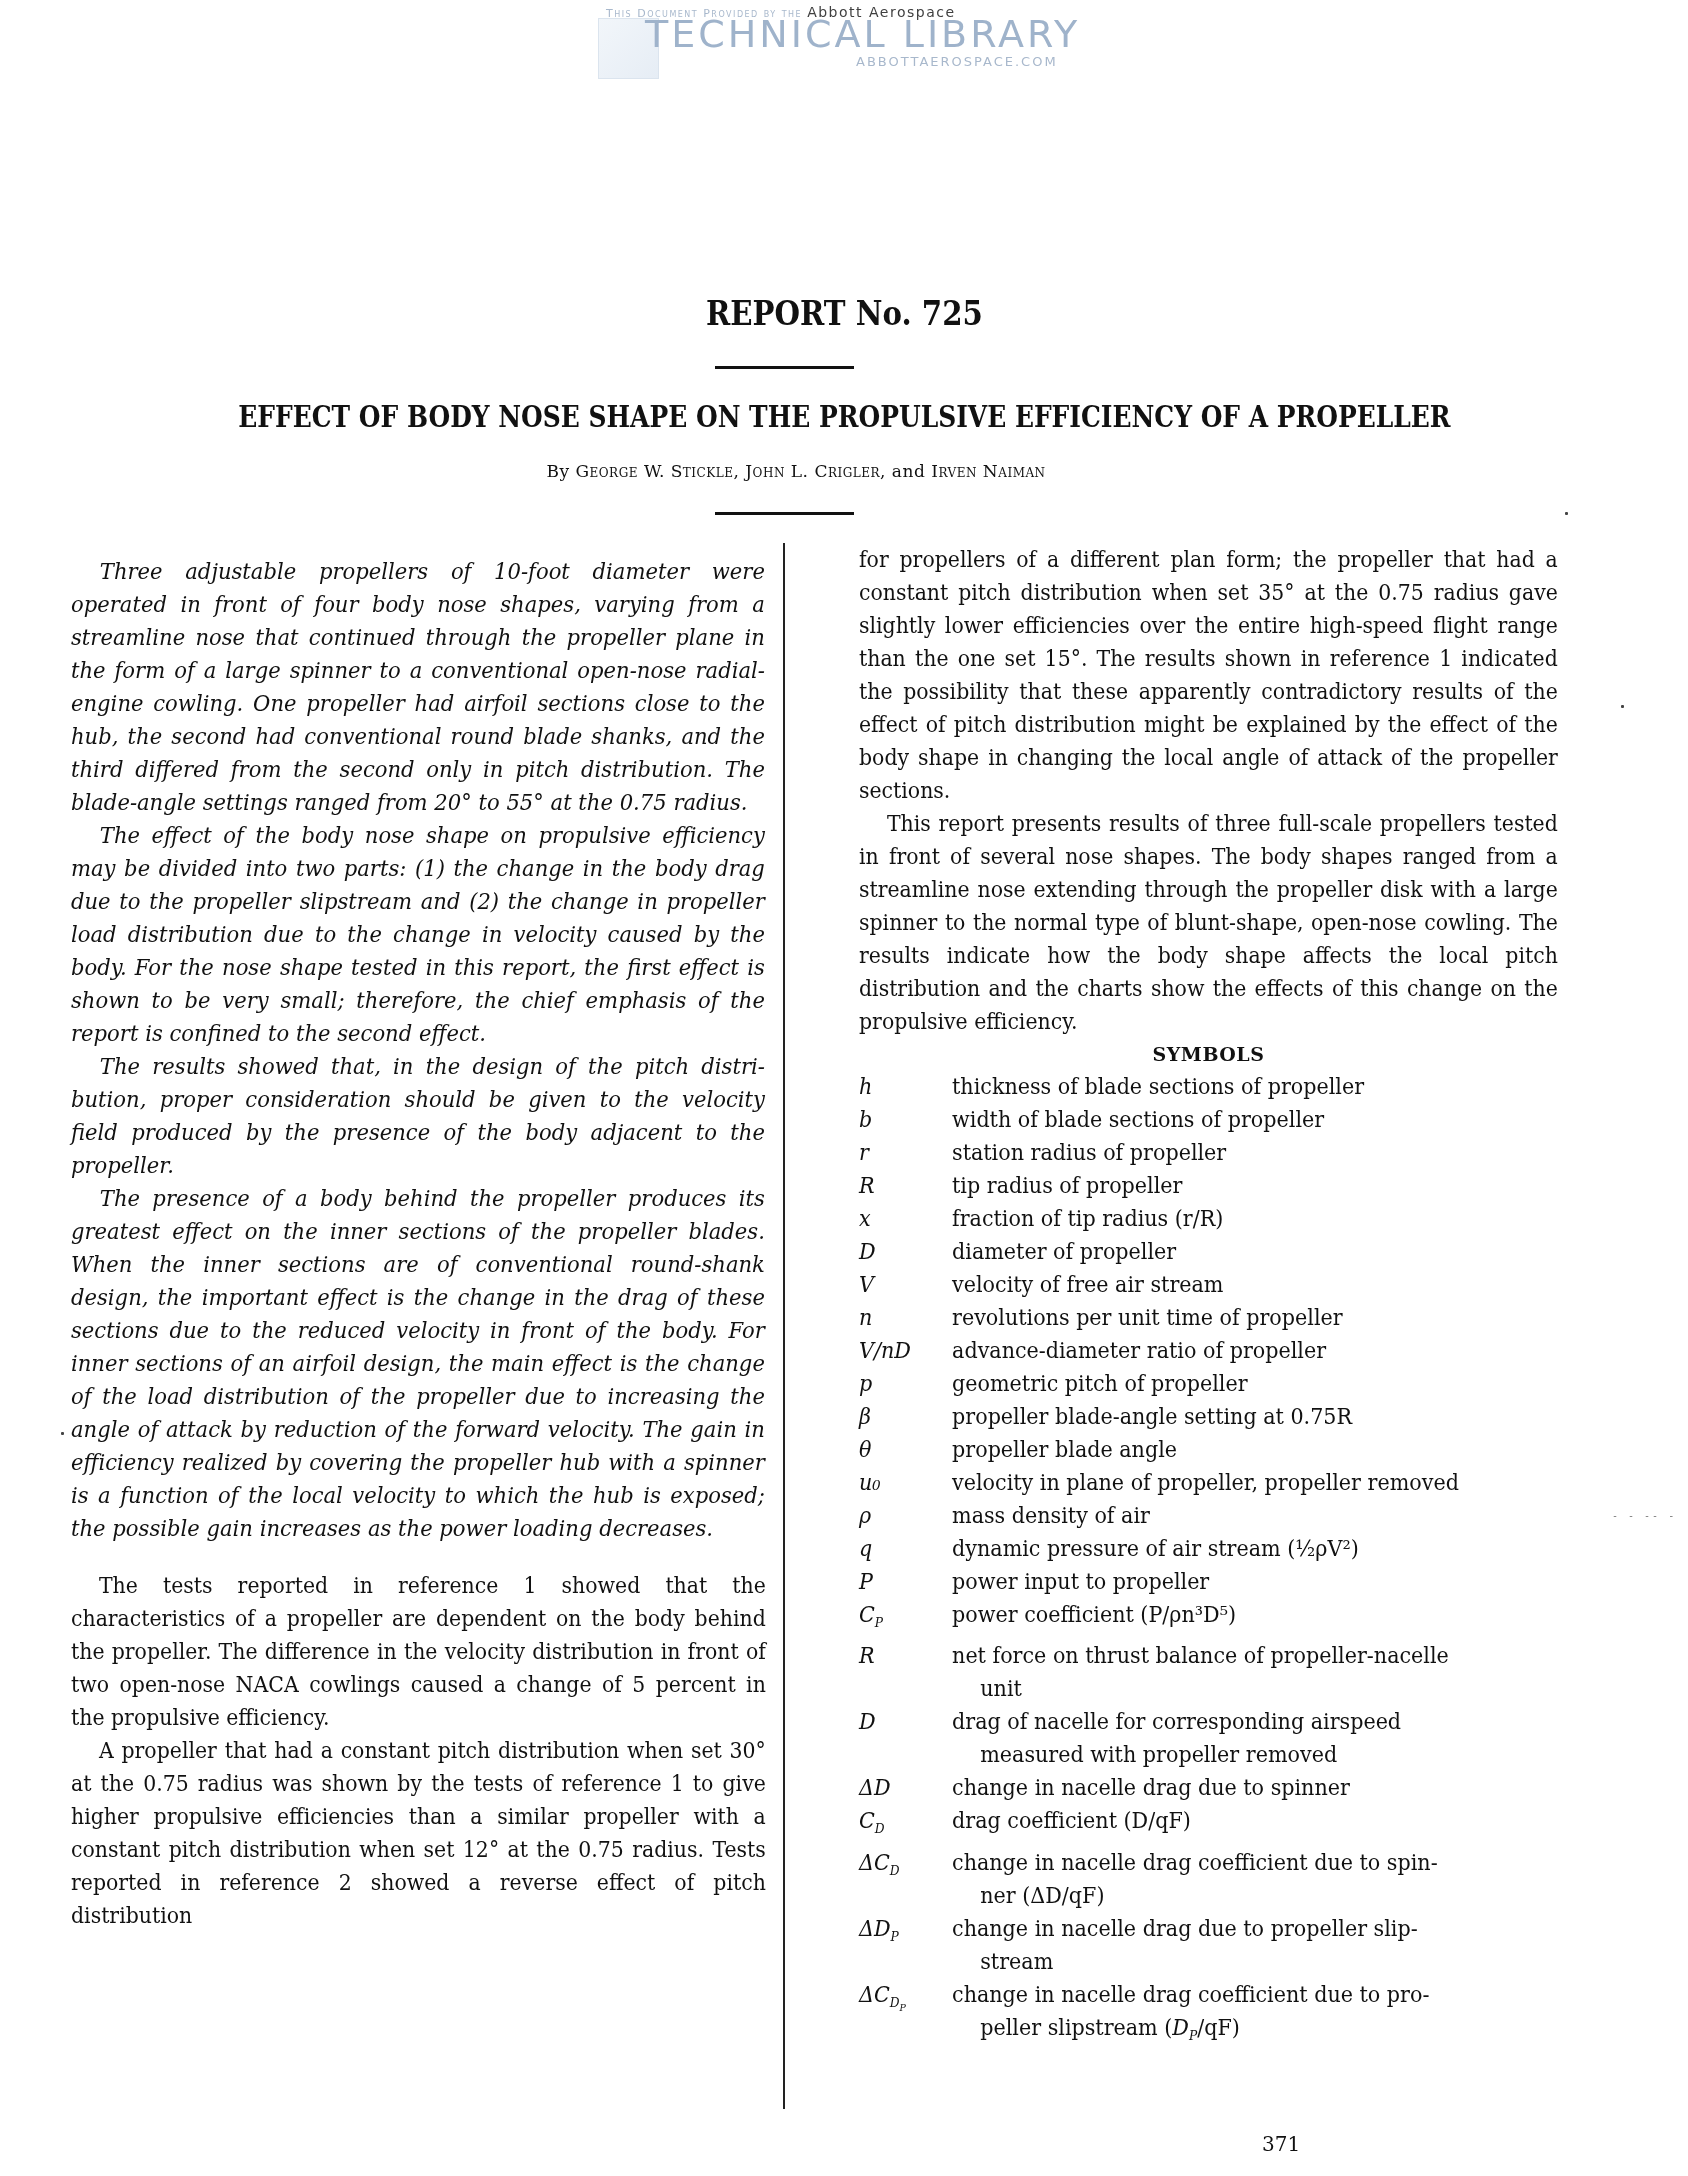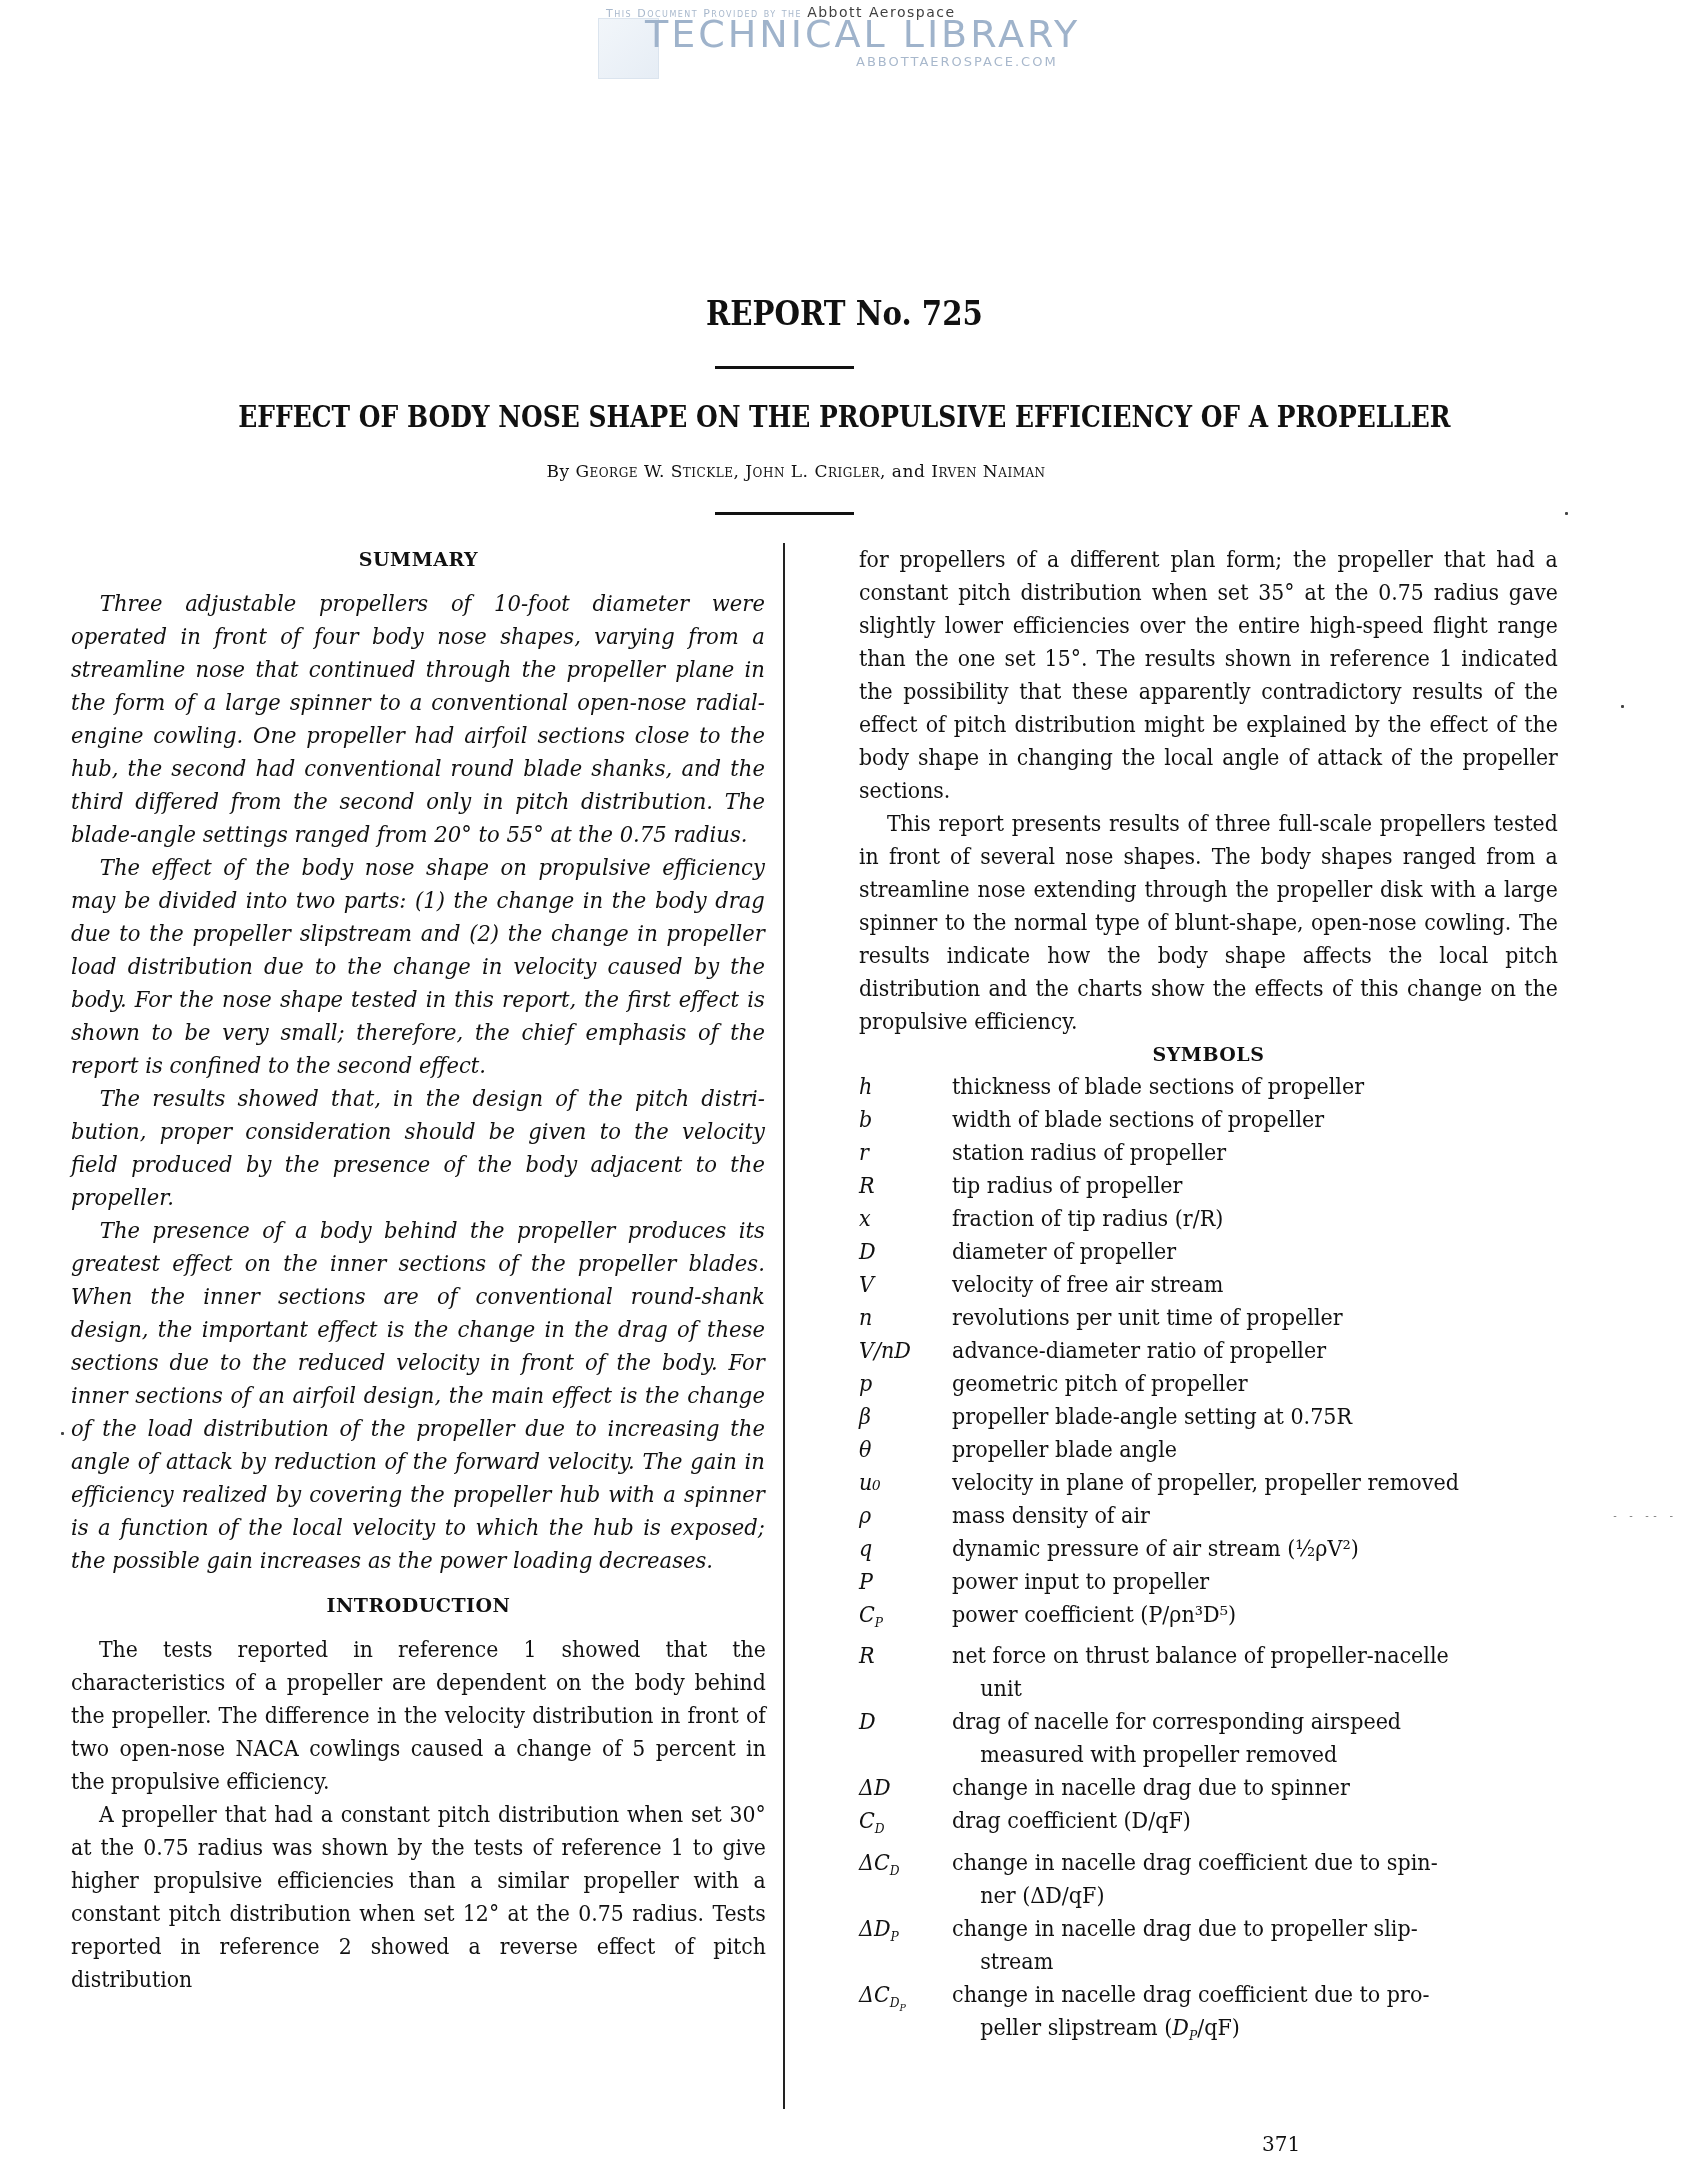--- a/index.html
+++ b/index.html
@@ -64,30 +64,28 @@
 <div class="authors">
   <span>By</span>
   <span class="sc">George W. Stickle, John L. Crigler,</span>
   <span>and</span>
   <span class="sc">Irven Naiman</span>
 </div>
 <div class="rule r2"></div>
 
 <div class="col left">
   <div class="summary">
-    <h2 class="heading">SUMMARY</h2>
     <div class="spacer-s"></div>
     <p>Three adjustable propellers of 10-foot diameter were operated in front of four body nose shapes, varying from a streamline nose that continued through the propeller plane in the form of a large spinner to a conventional open-nose radial-engine cowling. One propeller had airfoil sections close to the hub, the second had conventional round blade shanks, and the third differed from the second only in pitch distribution. The blade-angle settings ranged from 20° to 55° at the 0.75 radius.</p>
     <p>The effect of the body nose shape on propulsive efficiency may be divided into two parts: (1) the change in the body drag due to the propeller slipstream and (2) the change in propeller load distribution due to the change in velocity caused by the body. For the nose shape tested in this report, the first effect is shown to be very small; therefore, the chief emphasis of the report is confined to the second effect.</p>
     <p>The results showed that, in the design of the pitch distri­bution, proper consideration should be given to the velocity field produced by the presence of the body adjacent to the propeller.</p>
     <p>The presence of a body behind the propeller produces its greatest effect on the inner sections of the propeller blades. When the inner sections are of conventional round-shank design, the important effect is the change in the drag of these sections due to the reduced velocity in front of the body. For inner sections of an airfoil design, the main effect is the change of the load distribution of the propeller due to increasing the angle of attack by reduction of the forward velocity. The gain in efficiency realized by covering the propeller hub with a spinner is a function of the local velocity to which the hub is exposed; the possible gain increases as the power loading decreases.</p>
   </div>
   <div class="spacer-s"></div>
   <div class="intro">
-    <h2 class="heading">INTRODUCTION</h2>
     <div class="spacer-s"></div>
     <p>The tests reported in reference 1 showed that the characteristics of a propeller are dependent on the body behind the propeller. The difference in the velocity distribution in front of two open-nose NACA cowlings caused a change of 5 percent in the propulsive efficiency.</p>
     <p>A propeller that had a constant pitch distribution when set 30° at the 0.75 radius was shown by the tests of reference 1 to give higher propulsive efficiencies than a similar propeller with a constant pitch distribution when set 12° at the 0.75 radius. Tests reported in reference 2 showed a reverse effect of pitch distribution</p>
   </div>
 </div>
 
 <div class="divider"></div>
 
 <div class="col right">
   <div class="rp">

